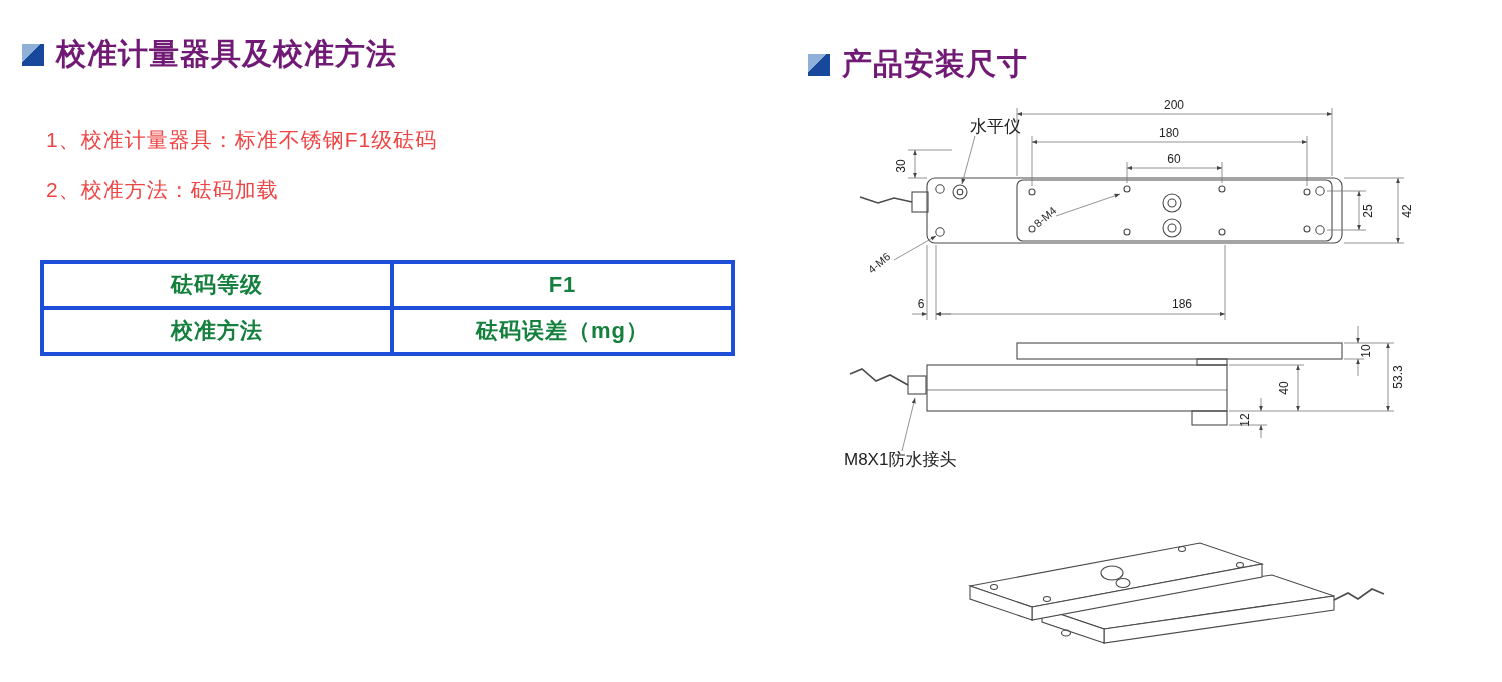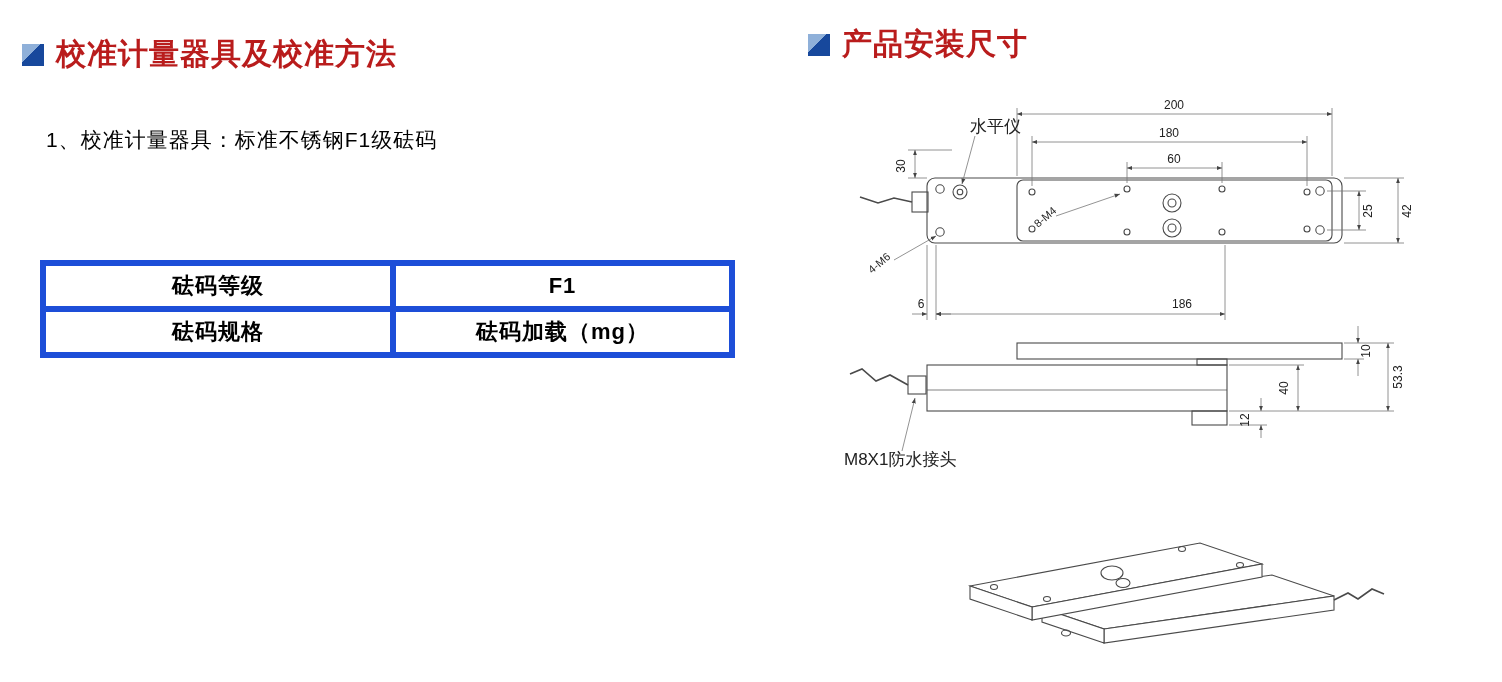--- a/index.html
+++ b/index.html
@@ -2,60 +2,61 @@
 <html><head>
 <meta charset="utf-8">
 <style>
   * { box-sizing: border-box; margin: 0; padding: 0; }
   html,body { background:#fff; }
   body { font-family: "Liberation Sans", "DejaVu Sans", sans-serif; }
   .page { position:relative; width:1502px; height:682px; background:#ffffff; overflow:hidden; }
 
   .title-row { position:absolute; display:flex; align-items:center; gap:12px; }
   .header-left  { left:22px;  top:34px; }
-  .header-right { left:808px; top:24px; }
+  .header-right { left:808px; top:44px; }
   .bullet { width:22px; height:22px; flex:0 0 22px;
             background:linear-gradient(135deg,#8fb0d9 0%,#8fb0d9 42%,#17489c 42%,#17489c 100%); }
-  .sec-title { color:#b91c1c; font-size:30px; font-weight:bold; letter-spacing:1px; }
+  .sec-title { color:#701a75; font-size:30px; font-weight:bold; letter-spacing:1px; }
 
-  .item { position:absolute; left:46px; color:#000000; font-size:21px; letter-spacing:1px; }
+  .item { position:absolute; left:46px; color:#ef4444; font-size:21px; letter-spacing:1px; }
 
   table.cal { position:absolute; left:40px; top:260px; width:695px;
               border-collapse:collapse; table-layout:fixed; }
-  table.cal td { border:6px solid #1d4ed8; height:46px; text-align:center; vertical-align:middle;
-                 font-weight:bold; font-size:22px; color:#000000; letter-spacing:1px; }
+  table.cal td { border:4px solid #1d4ed8; height:46px; text-align:center; vertical-align:middle;
+                 font-weight:bold; font-size:22px; color:#15803d; letter-spacing:1px; }
   table.cal td.c0 { width:350px; }
 
   .drawing-wrap { position:absolute; left:842px; top:88px; width:660px; height:594px;text-align:center; }
   svg text { font-family:"Liberation Sans","DejaVu Sans",sans-serif; }
   .dim { font-size:12px; fill:#222; }
   .lbl { font-size:17px; fill:#222; }
   .thr { font-size:11px; fill:#222; }
 </style>
 </head>
 <body>
 
 <div class="page">
 
   <div class="title-row header-left">
     <span class="bullet"></span>
     <span class="sec-title">校准计量器具及校准方法</span>
   </div>
 
   <div class="item" style="top:126px">1、校准计量器具：标准不锈钢F1级砝码</div>
+  <div class="item" style="top:176px">2、校准方法：砝码加载</div>
 
   <table class="cal">
     <tbody>
       <tr>
         <td class="c0">砝码等级</td>
         <td>F1</td>
       </tr>
       <tr>
-        <td class="c0">砝码规格</td>
-        <td>砝码加载（mg）</td>
+        <td class="c0">校准方法</td>
+        <td>砝码误差（mg）</td>
       </tr>
     </tbody>
   </table>
 
   <div class="title-row header-right">
     <span class="bullet"></span>
     <span class="sec-title">产品安装尺寸</span>
   </div>
 
   <div class="drawing-wrap">

